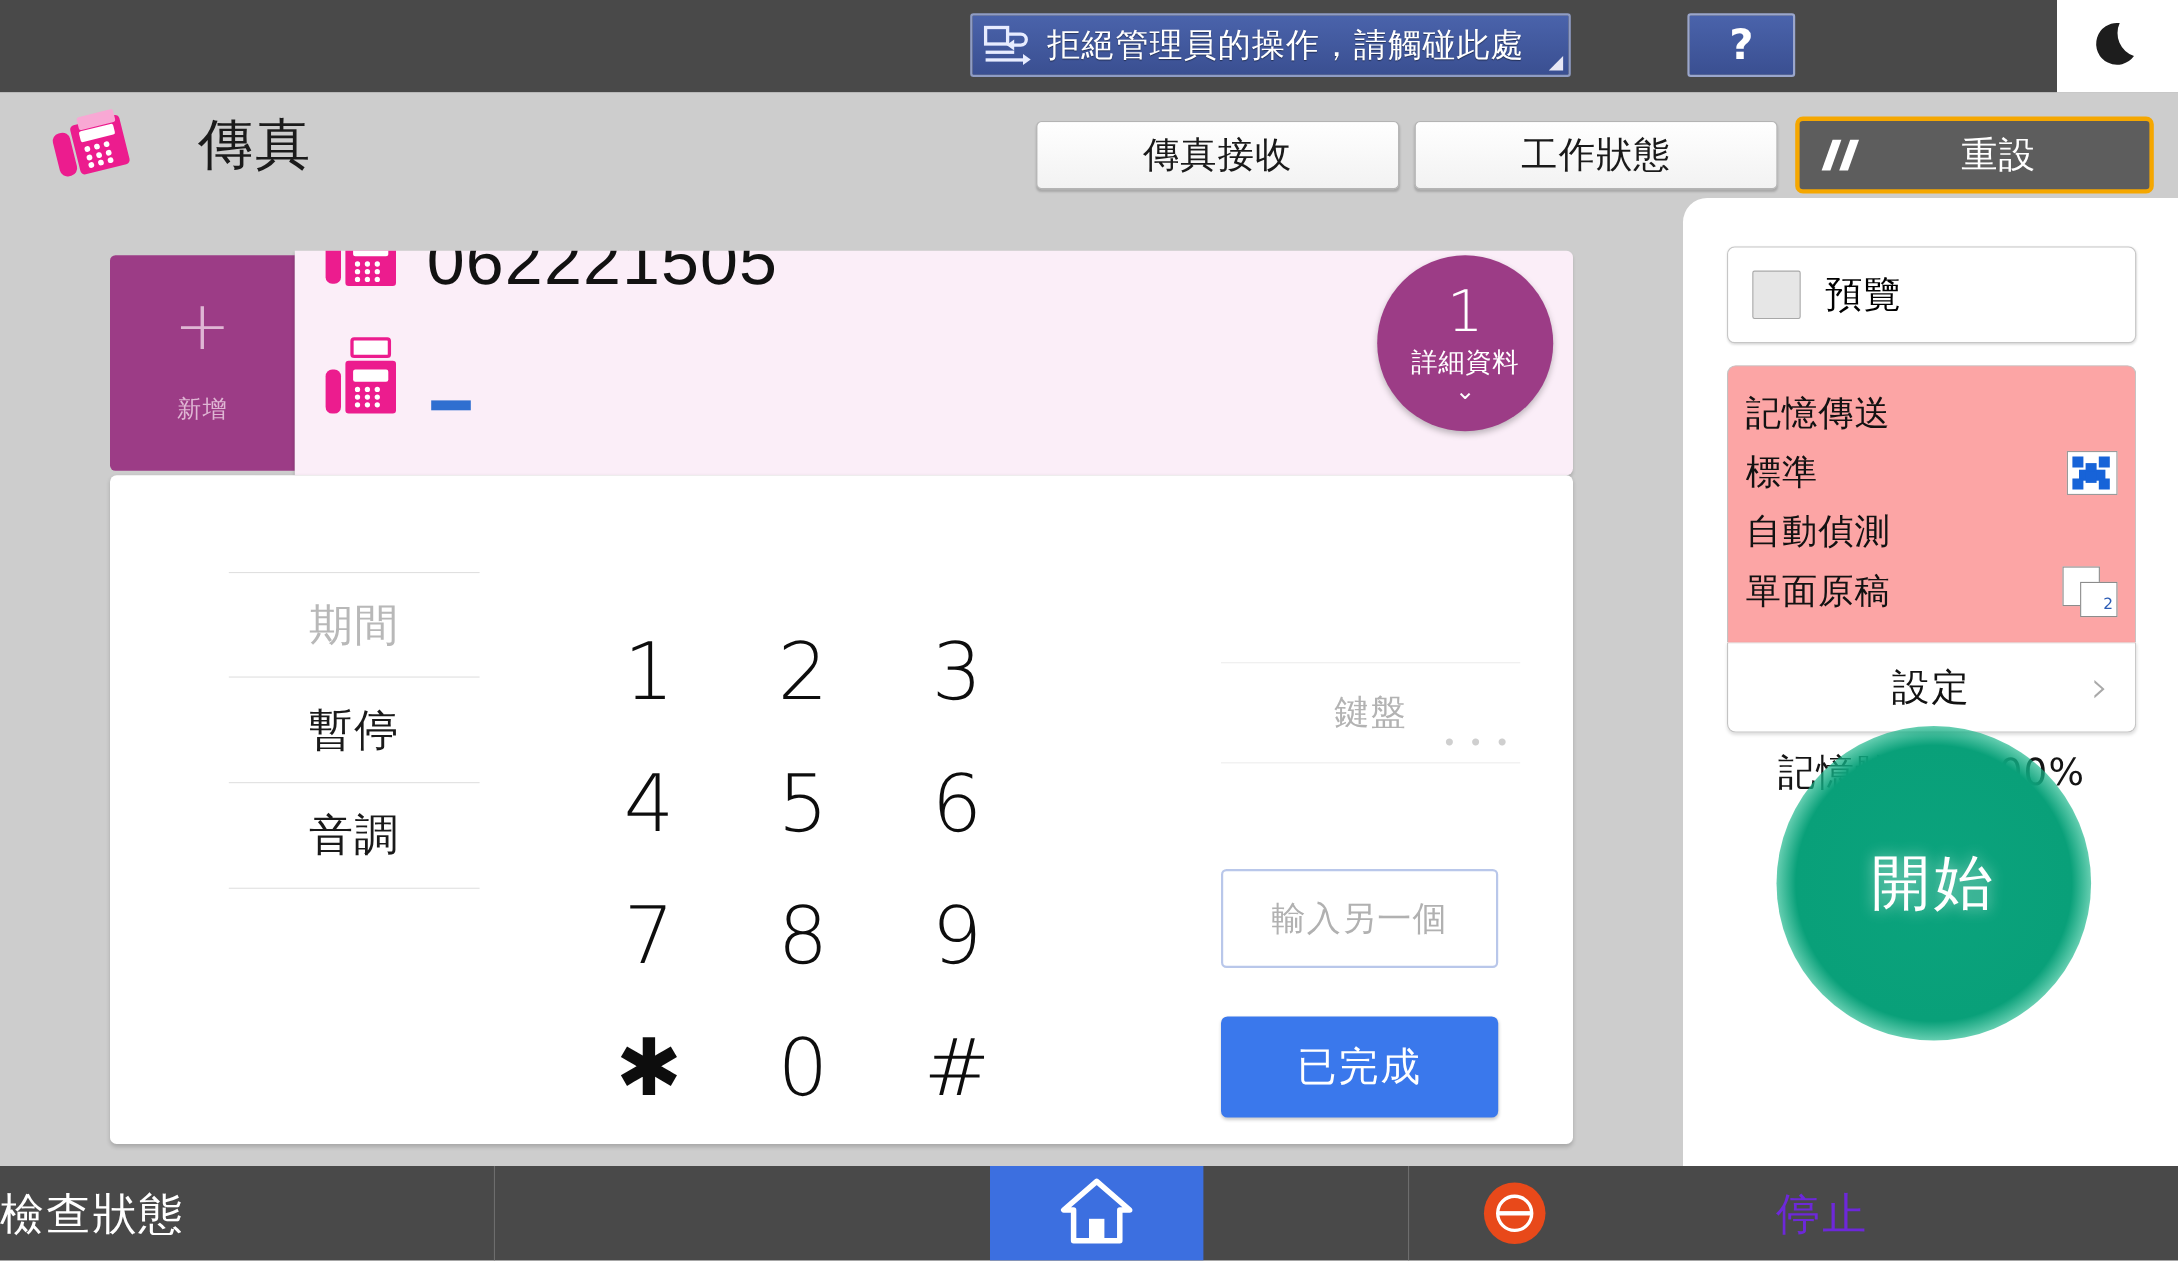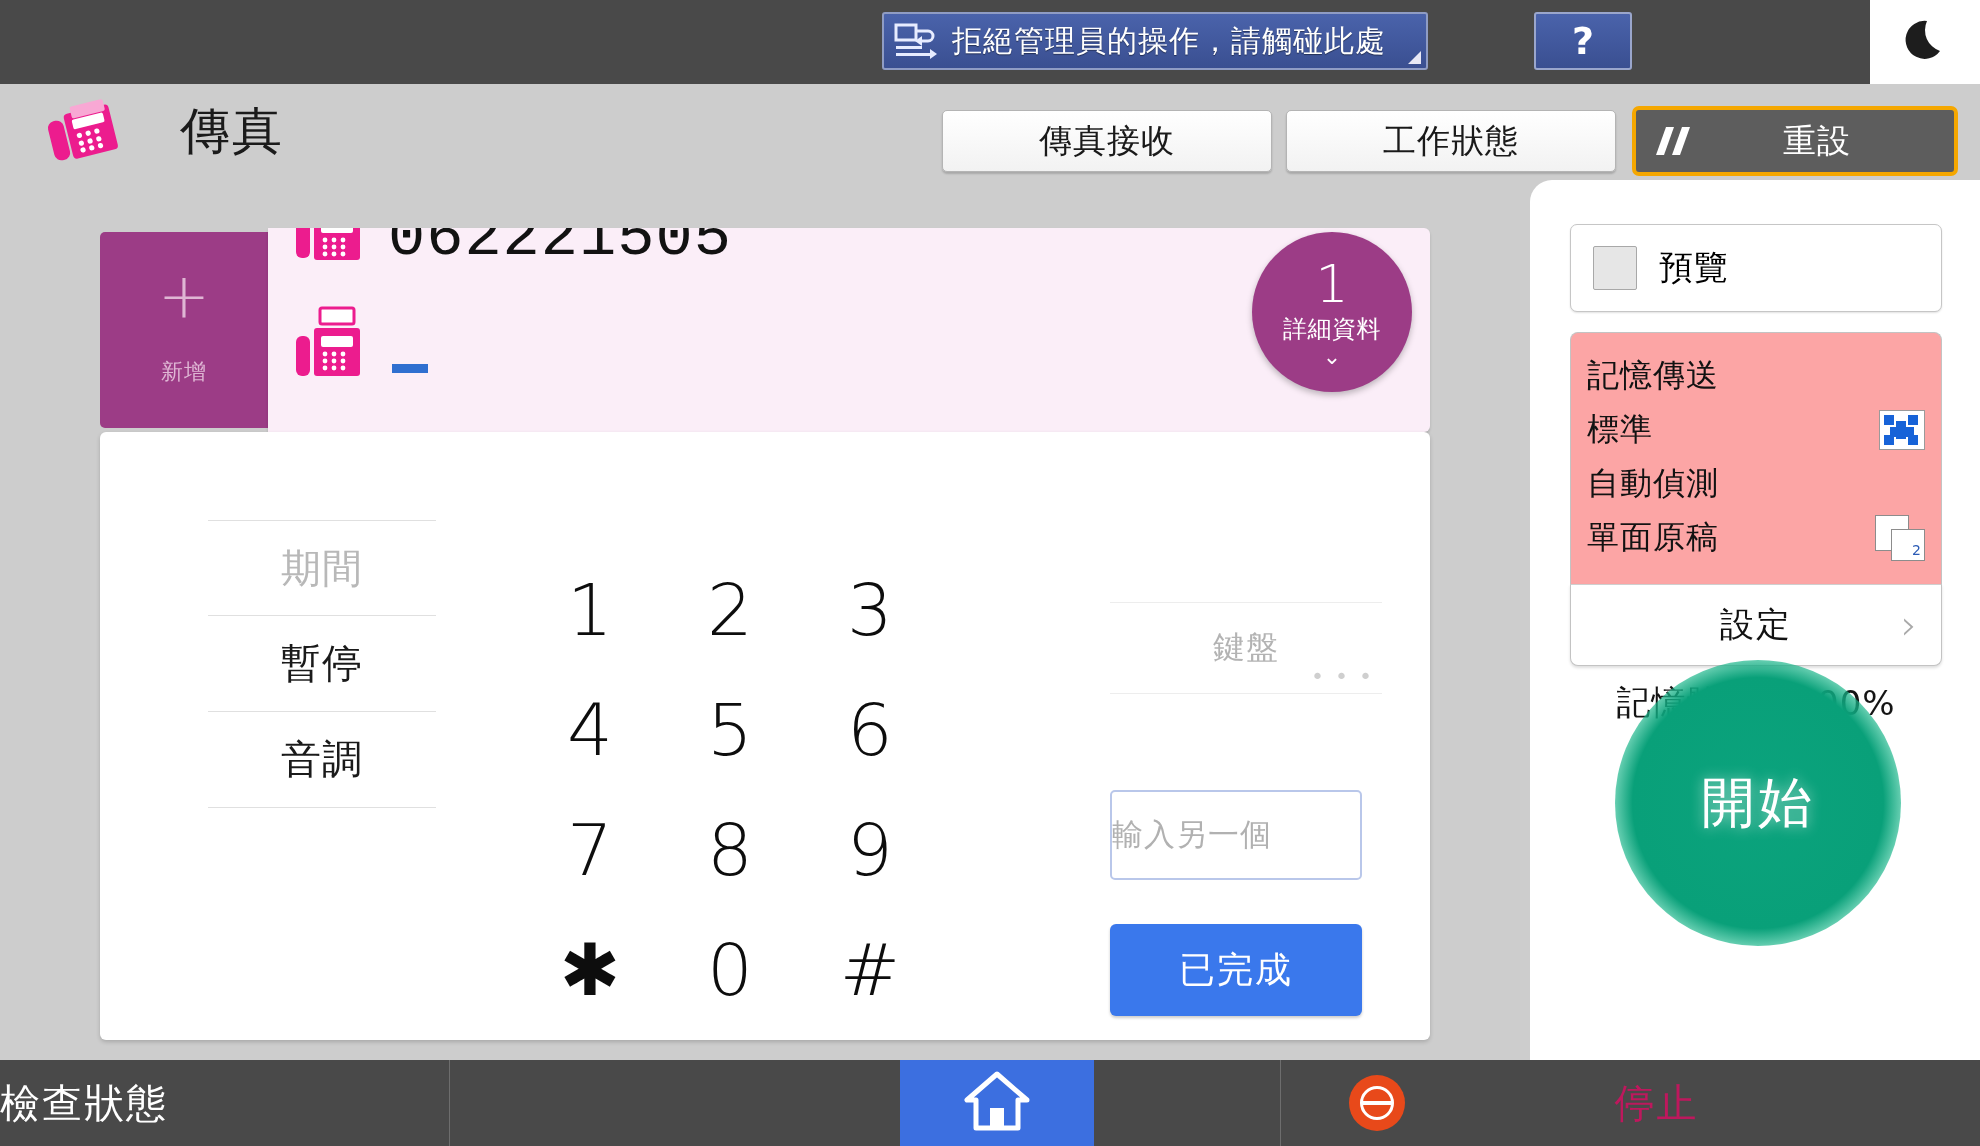--- a/index.html
+++ b/index.html
@@ -187,21 +187,21 @@
     position: absolute;
     display: flex;
     align-items: center;
     left: 24px;
   }
   .addr-entry .num {
     font-size: 62px;
     color: #121212;
     margin-left: 20px;
     letter-spacing: 1px;
-    font-family: Liberation Mono, monospace;
+    font-family: Liberation Sans, sans-serif;
   }
   #addr-entry-1 { top: -28px; }
   #addr-entry-2 { top: 78px; }
 
   .cursor-bar {
     width: 36px; height: 9px;
     background: #2f6fd0;
     margin-left: 24px;
     margin-top: 38px;
   }
@@ -298,20 +298,21 @@
   }
   .another-input {
     position: absolute;
     left: 1010px; top: 358px;
     width: 252px; height: 90px;
     border: 2px solid #b9c7ea;
     border-radius: 5px;
     background: #ffffff;
     display: flex;
     align-items: center;
+    justify-content: center;
     font-size: 31px;
     color: #b1b1b1;
     letter-spacing: 1px;
   }
   .done-btn {
     position: absolute;
     left: 1010px; top: 492px;
     width: 252px; height: 92px;
     background: #3a78ec;
     border-radius: 6px;
@@ -526,21 +527,21 @@
   .stop-icon .inner::after {
     content: "";
     position: absolute;
     left: -1px; top: 12px;
     width: 30px; height: 4px;
     background: #ffffff;
   }
   .bb-stop .stxt {
     flex: 1;
     text-align: center;
-    color: #be185d;
+    color: #6d28d9;
     font-size: 40px;
     letter-spacing: 2px;
     padding-right: 72px;
   }
 </style>
 </head>
 <body>
 
 <div id="screen">
 

